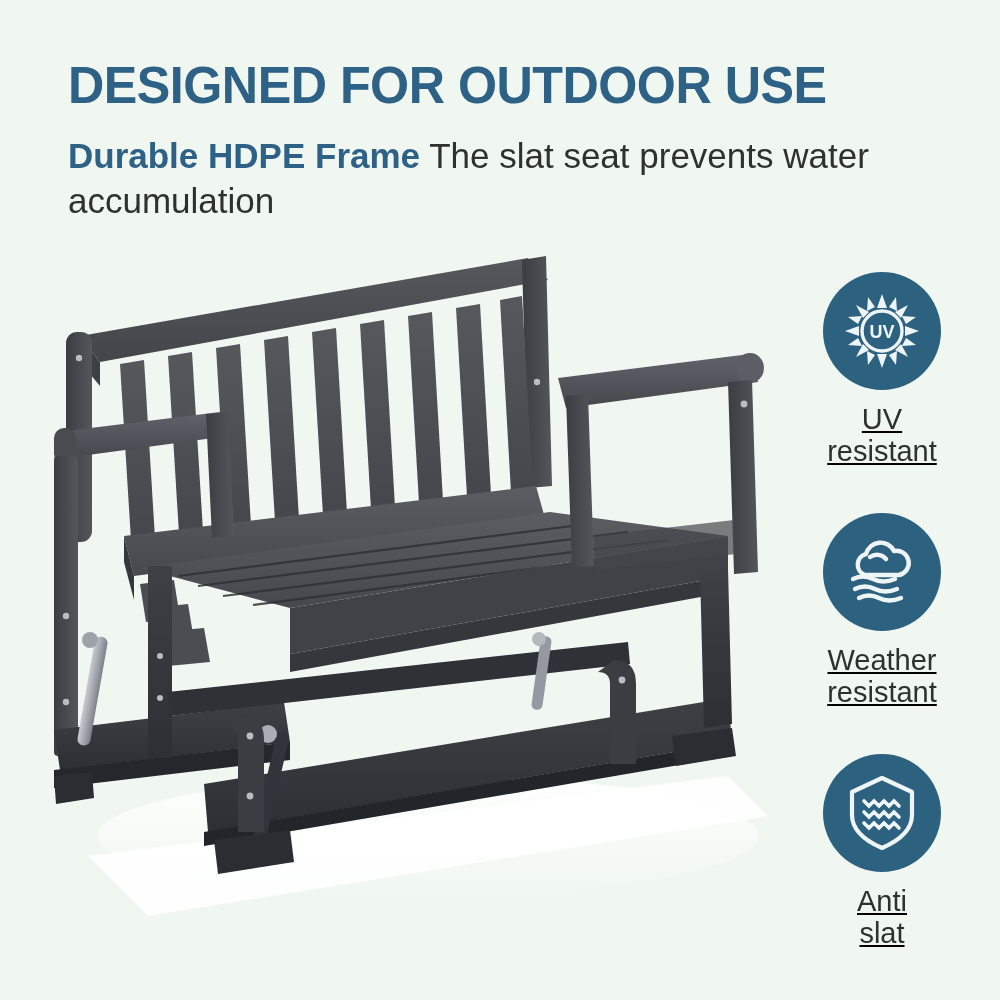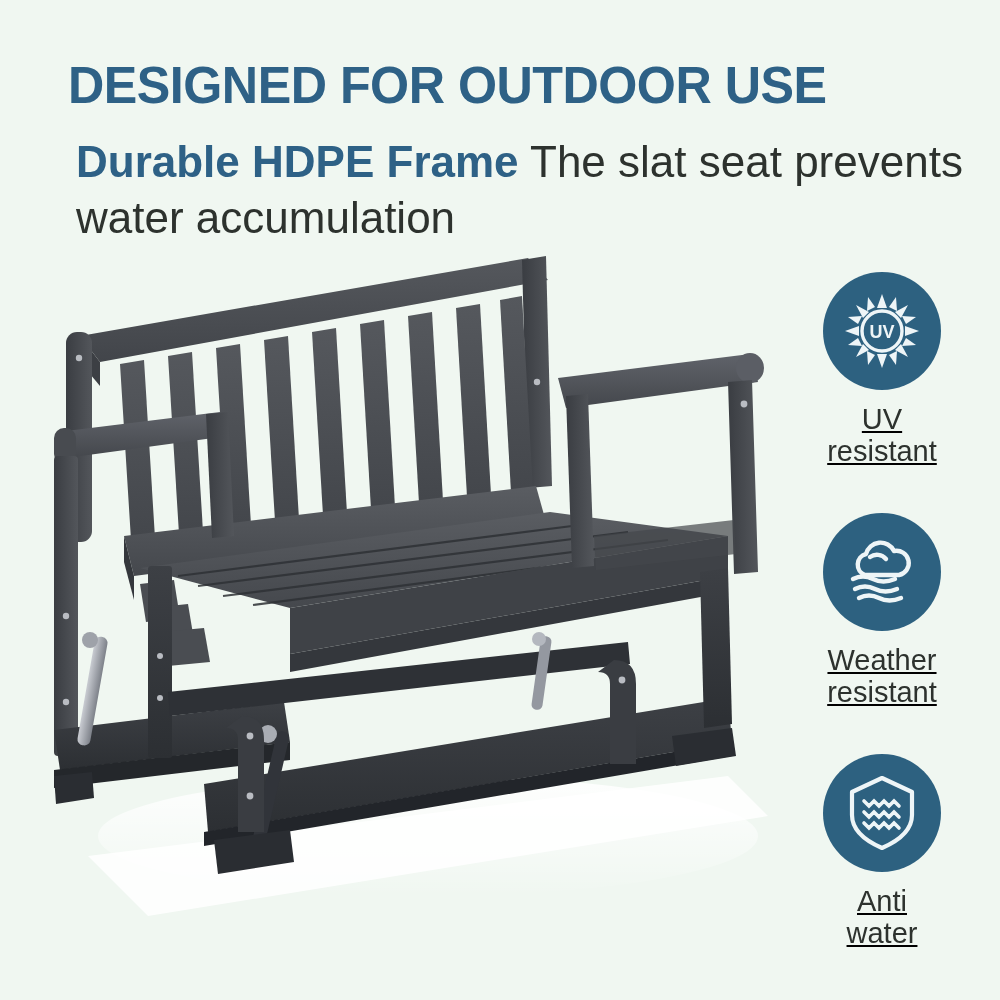--- a/index.html
+++ b/index.html
@@ -15,23 +15,23 @@
   .headline {
     position:absolute; left:68px; top:56px;
     font-size:51px; font-weight:bold;
     letter-spacing:-0.5px;
     color:#2e6186;
     white-space:nowrap;
     transform:scaleX(0.985);
     transform-origin:left center;
   }
   .subblock {
-    position:absolute; left:76px; top:134px;
+    position:absolute; left:68px; top:134px;
     width:900px;
-    font-size:44px; line-height:1.28;
+    font-size:35px; line-height:1.28;
     color:#2d322e;
     font-weight:400;
   }
   .sub-strong { color:#2e6186; font-weight:bold; }
 
   
   .features { position:absolute; left:782px; top:272px; width:200px;text-decoration:underline; }
   .feature { position:relative; width:200px; text-align:center; }
   .feature + .feature { margin-top:45px; }
   .circle {
@@ -242,16 +242,16 @@
       <svg width="70" height="76" viewBox="0 0 70 76">
         <path d="M35 3 L65 17 V40 Q65 60 35 73 Q5 60 5 40 V17 Z" fill="none" stroke="#eef5f7" stroke-width="4.2" stroke-linejoin="round"></path>
         <g fill="none" stroke="#eef5f7" stroke-width="3.6" stroke-linecap="round">
           <path d="M17 26 l5 5 l5 -5 l5 5 l5 -5 l5 5 l5 -5 l5 5"></path>
           <path d="M17 37 l5 5 l5 -5 l5 5 l5 -5 l5 5 l5 -5 l5 5"></path>
           <path d="M17 48 l5 5 l5 -5 l5 5 l5 -5 l5 5 l5 -5 l5 5"></path>
         </g>
       </svg>
     </div>
     <div class="flabel">Anti
-water</div>
+slat</div>
   </div>
 
 </div>
 
 </body></html>

